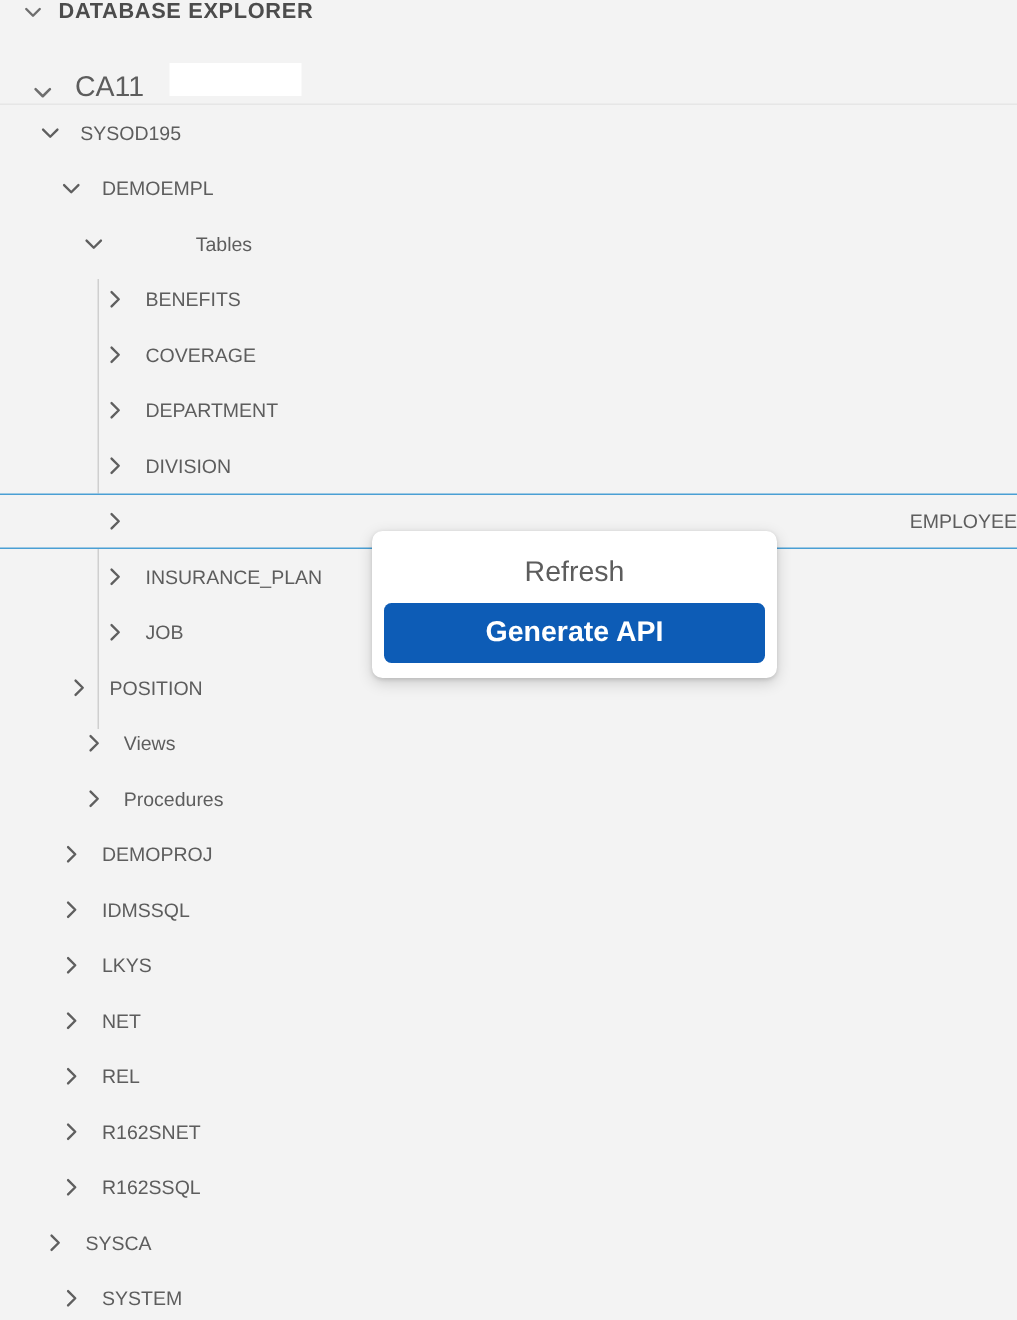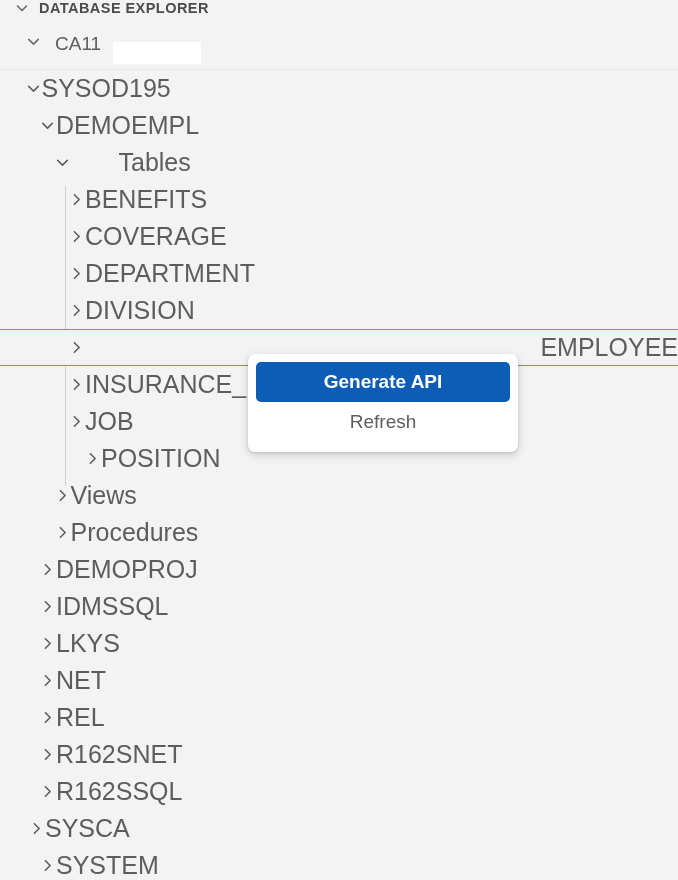--- a/index.html
+++ b/index.html
@@ -54,22 +54,22 @@
   }
 
   
   .root-row {
     position: absolute;
     left: 0;
     top: 33px;
     width: 674px;
     height: 37px;
     display: flex;
-    align-items: flex-start;
-    padding-left: 25px;
+    align-items: flex-end;
+    padding-left: 20px;
     box-sizing: border-box;
   }
   .root-label {
     font-size: 19px;
     color: #5d5d5d;
     margin-left: 13px;
     white-space: nowrap;
   }
   .redaction-box {
     position: absolute;
@@ -109,22 +109,23 @@
 
   .tree-row {
     position: relative;
     height: 37px;
     display: flex;
     align-items: center;
     box-sizing: border-box;
     white-space: nowrap;
   }
   .tree-row .row-label {
-    font-size: 25px;
+    font-size: 13px;
     color: #5d5d5d;
+    margin-left: 12px;
     white-space: nowrap;
   }
 
   .tree-row.selected {
     border-top: 1px solid #4a9fd4;
     border-bottom: 1px solid #4a9fd4;
     background: #f3f3f3;
     justify-content: space-between;
   }
 
@@ -271,21 +272,21 @@
           <span class="row-label">INSURANCE_PLAN</span>
         </div>
         <div class="tree-row" style="padding-left: 68px;">
           <span class="chev small">
             <svg width="17" height="17" viewBox="0 0 16 16">
               <path d="M6 3.5 L10.5 8 L6 12.5"></path>
             </svg>
           </span>
           <span class="row-label">JOB</span>
         </div>
-        <div class="tree-row" style="padding-left: 84px;">
+        <div class="tree-row" style="padding-left: 44px;">
           <span class="chev small">
             <svg width="17" height="17" viewBox="0 0 16 16">
               <path d="M6 3.5 L10.5 8 L6 12.5"></path>
             </svg>
           </span>
           <span class="row-label">POSITION</span>
         </div>
         <div class="tree-row" style="padding-left: 53.5px;">
           <span class="chev small">
             <svg width="17" height="17" viewBox="0 0 16 16">
@@ -371,21 +372,21 @@
             <svg width="17" height="17" viewBox="0 0 16 16">
               <path d="M6 3.5 L10.5 8 L6 12.5"></path>
             </svg>
           </span>
           <span class="row-label">SYSTEM</span>
         </div>
       </div>
   </div>
 
   <div class="context-menu">
+    <div class="menu-item">
+      <span>Refresh</span>
+    </div>
     <div class="menu-item highlighted">
       <span>Generate API</span>
     </div>
-    <div class="menu-item">
-      <span>Refresh</span>
-    </div>
   </div>
 
 </div>
 
 </body></html>

